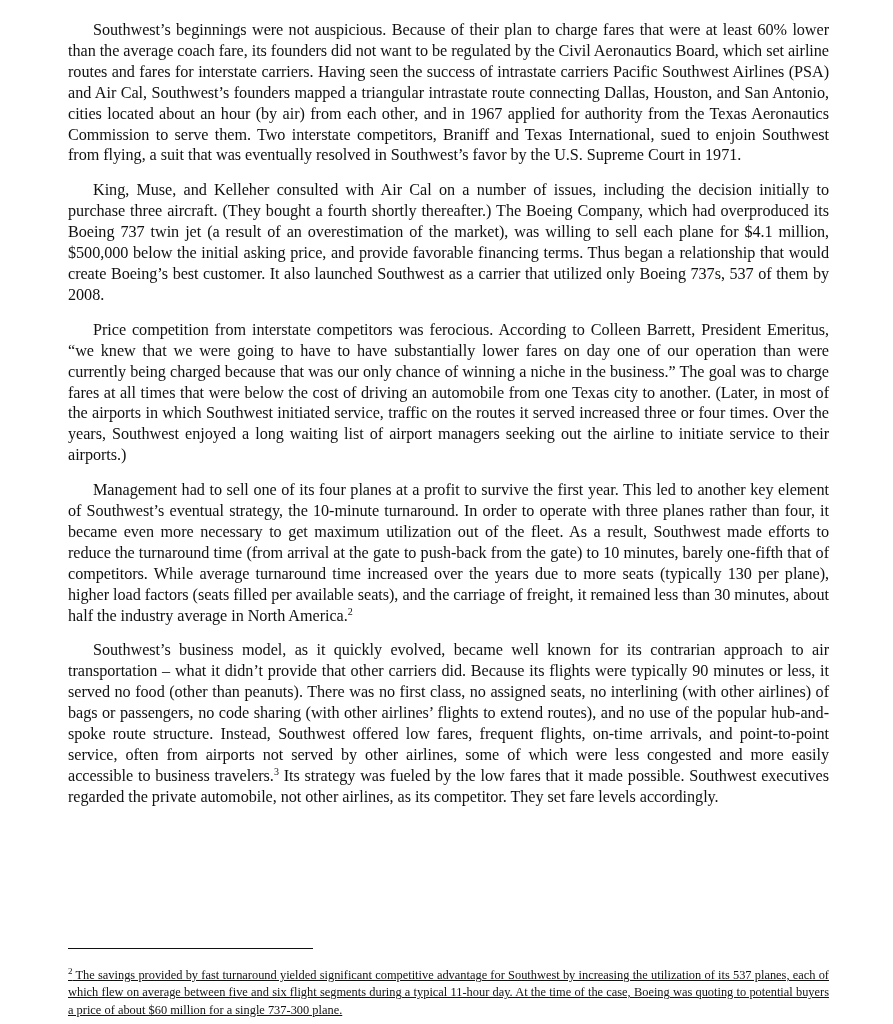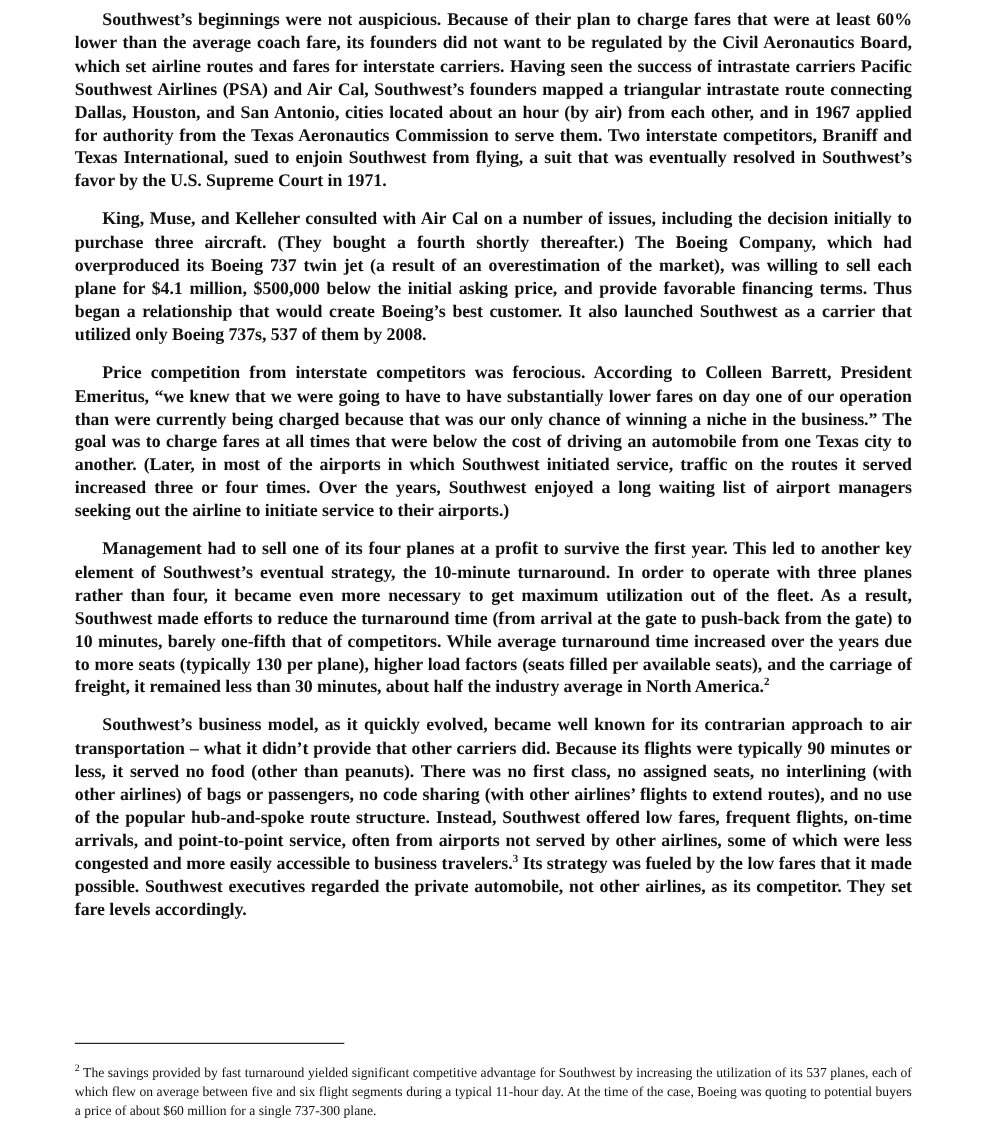--- a/index.html
+++ b/index.html
@@ -15,27 +15,26 @@
     font-family: "Liberation Serif", "DejaVu Serif", serif;
     color: #111111;
   }
   .page {
     position: absolute;
     left: 68px;
     top: 8px;
     width: 761px;
   }
   .para {
-    margin: 0 0 14px 0;
+    margin: 12px 0 14px 0;
     font-size: 16.2px;
     line-height: 20.9px;
     text-align: justify;
     text-indent: 25px;
     letter-spacing: -0.05px;
-    font-weight: bold;
   }
   sup {
     font-size: 10px;
     line-height: 0;
     vertical-align: super;
   }
   .rule {
     position: absolute;
     left: 68px;
     top: 948px;
@@ -45,20 +44,21 @@
   }
   .footnote {
     position: absolute;
     left: 68px;
     top: 967px;
     width: 761px;
     font-size: 12.4px;
     line-height: 17.3px;
     text-align: justify;
     margin: 0;
+    text-decoration: underline;
   }
   .footnote sup {
     font-size: 9px;
   }
 </style>
 </head>
 <body>
 
 <div class="page">
   <p class="para">

